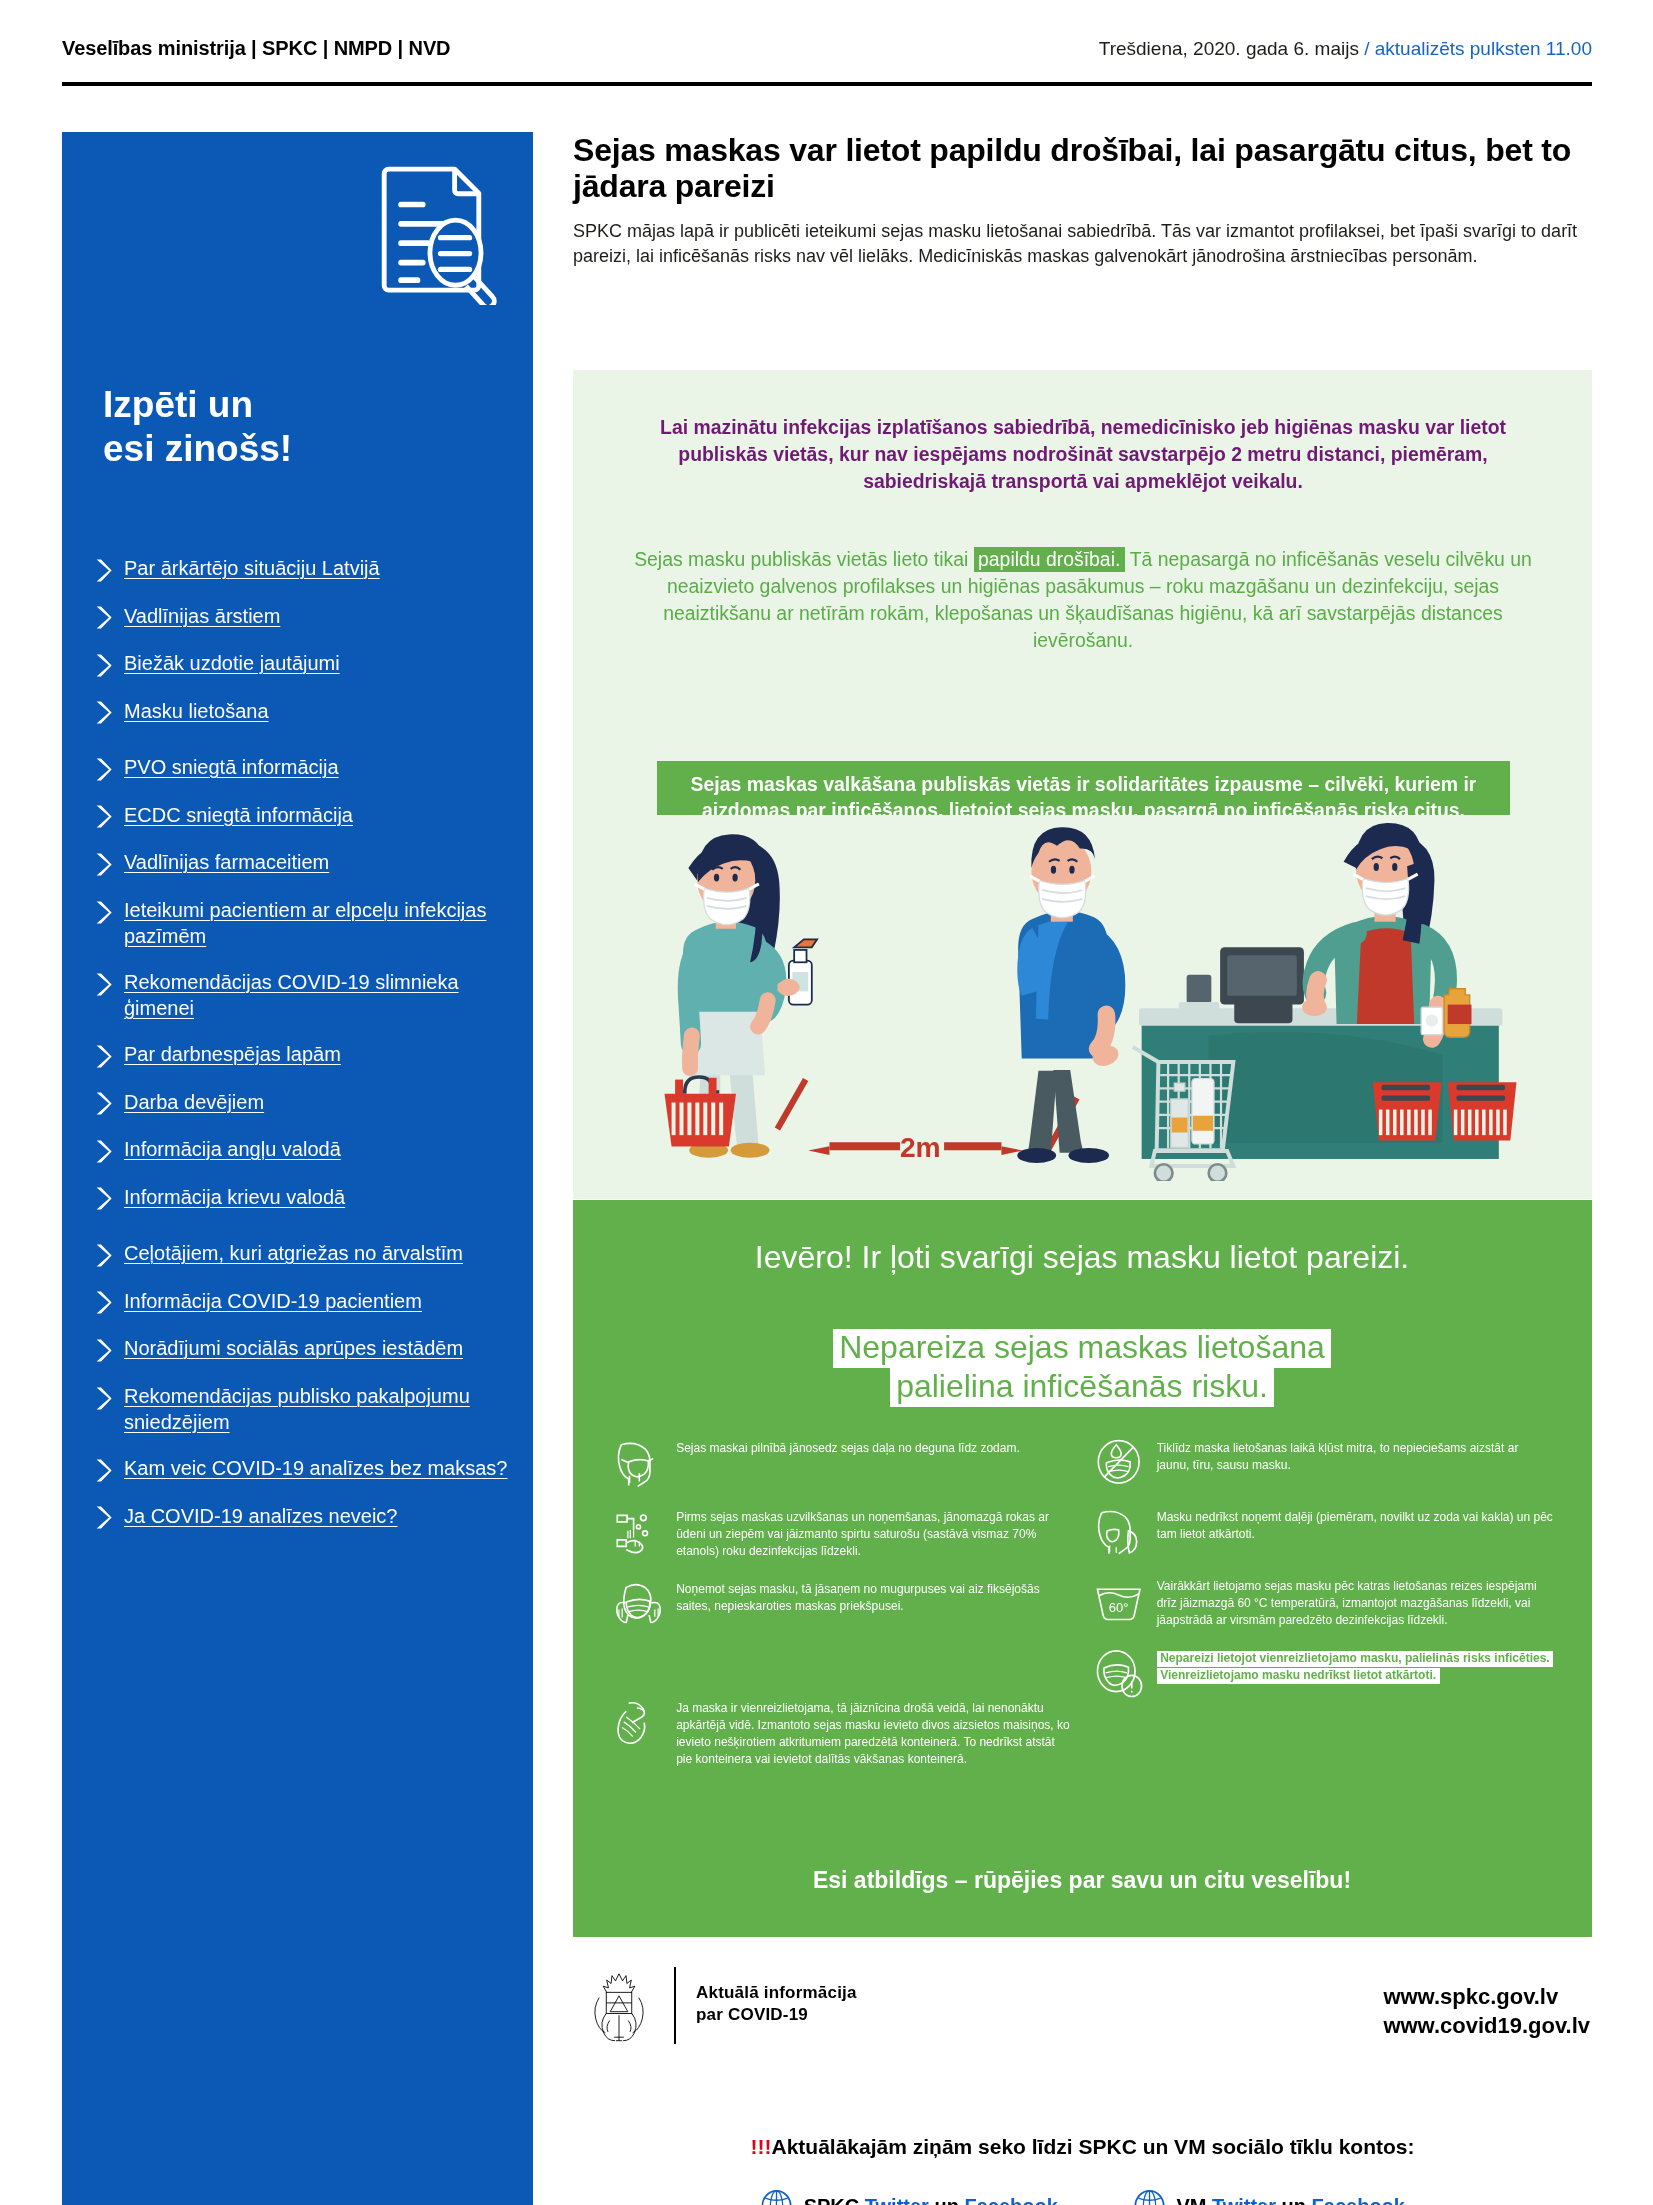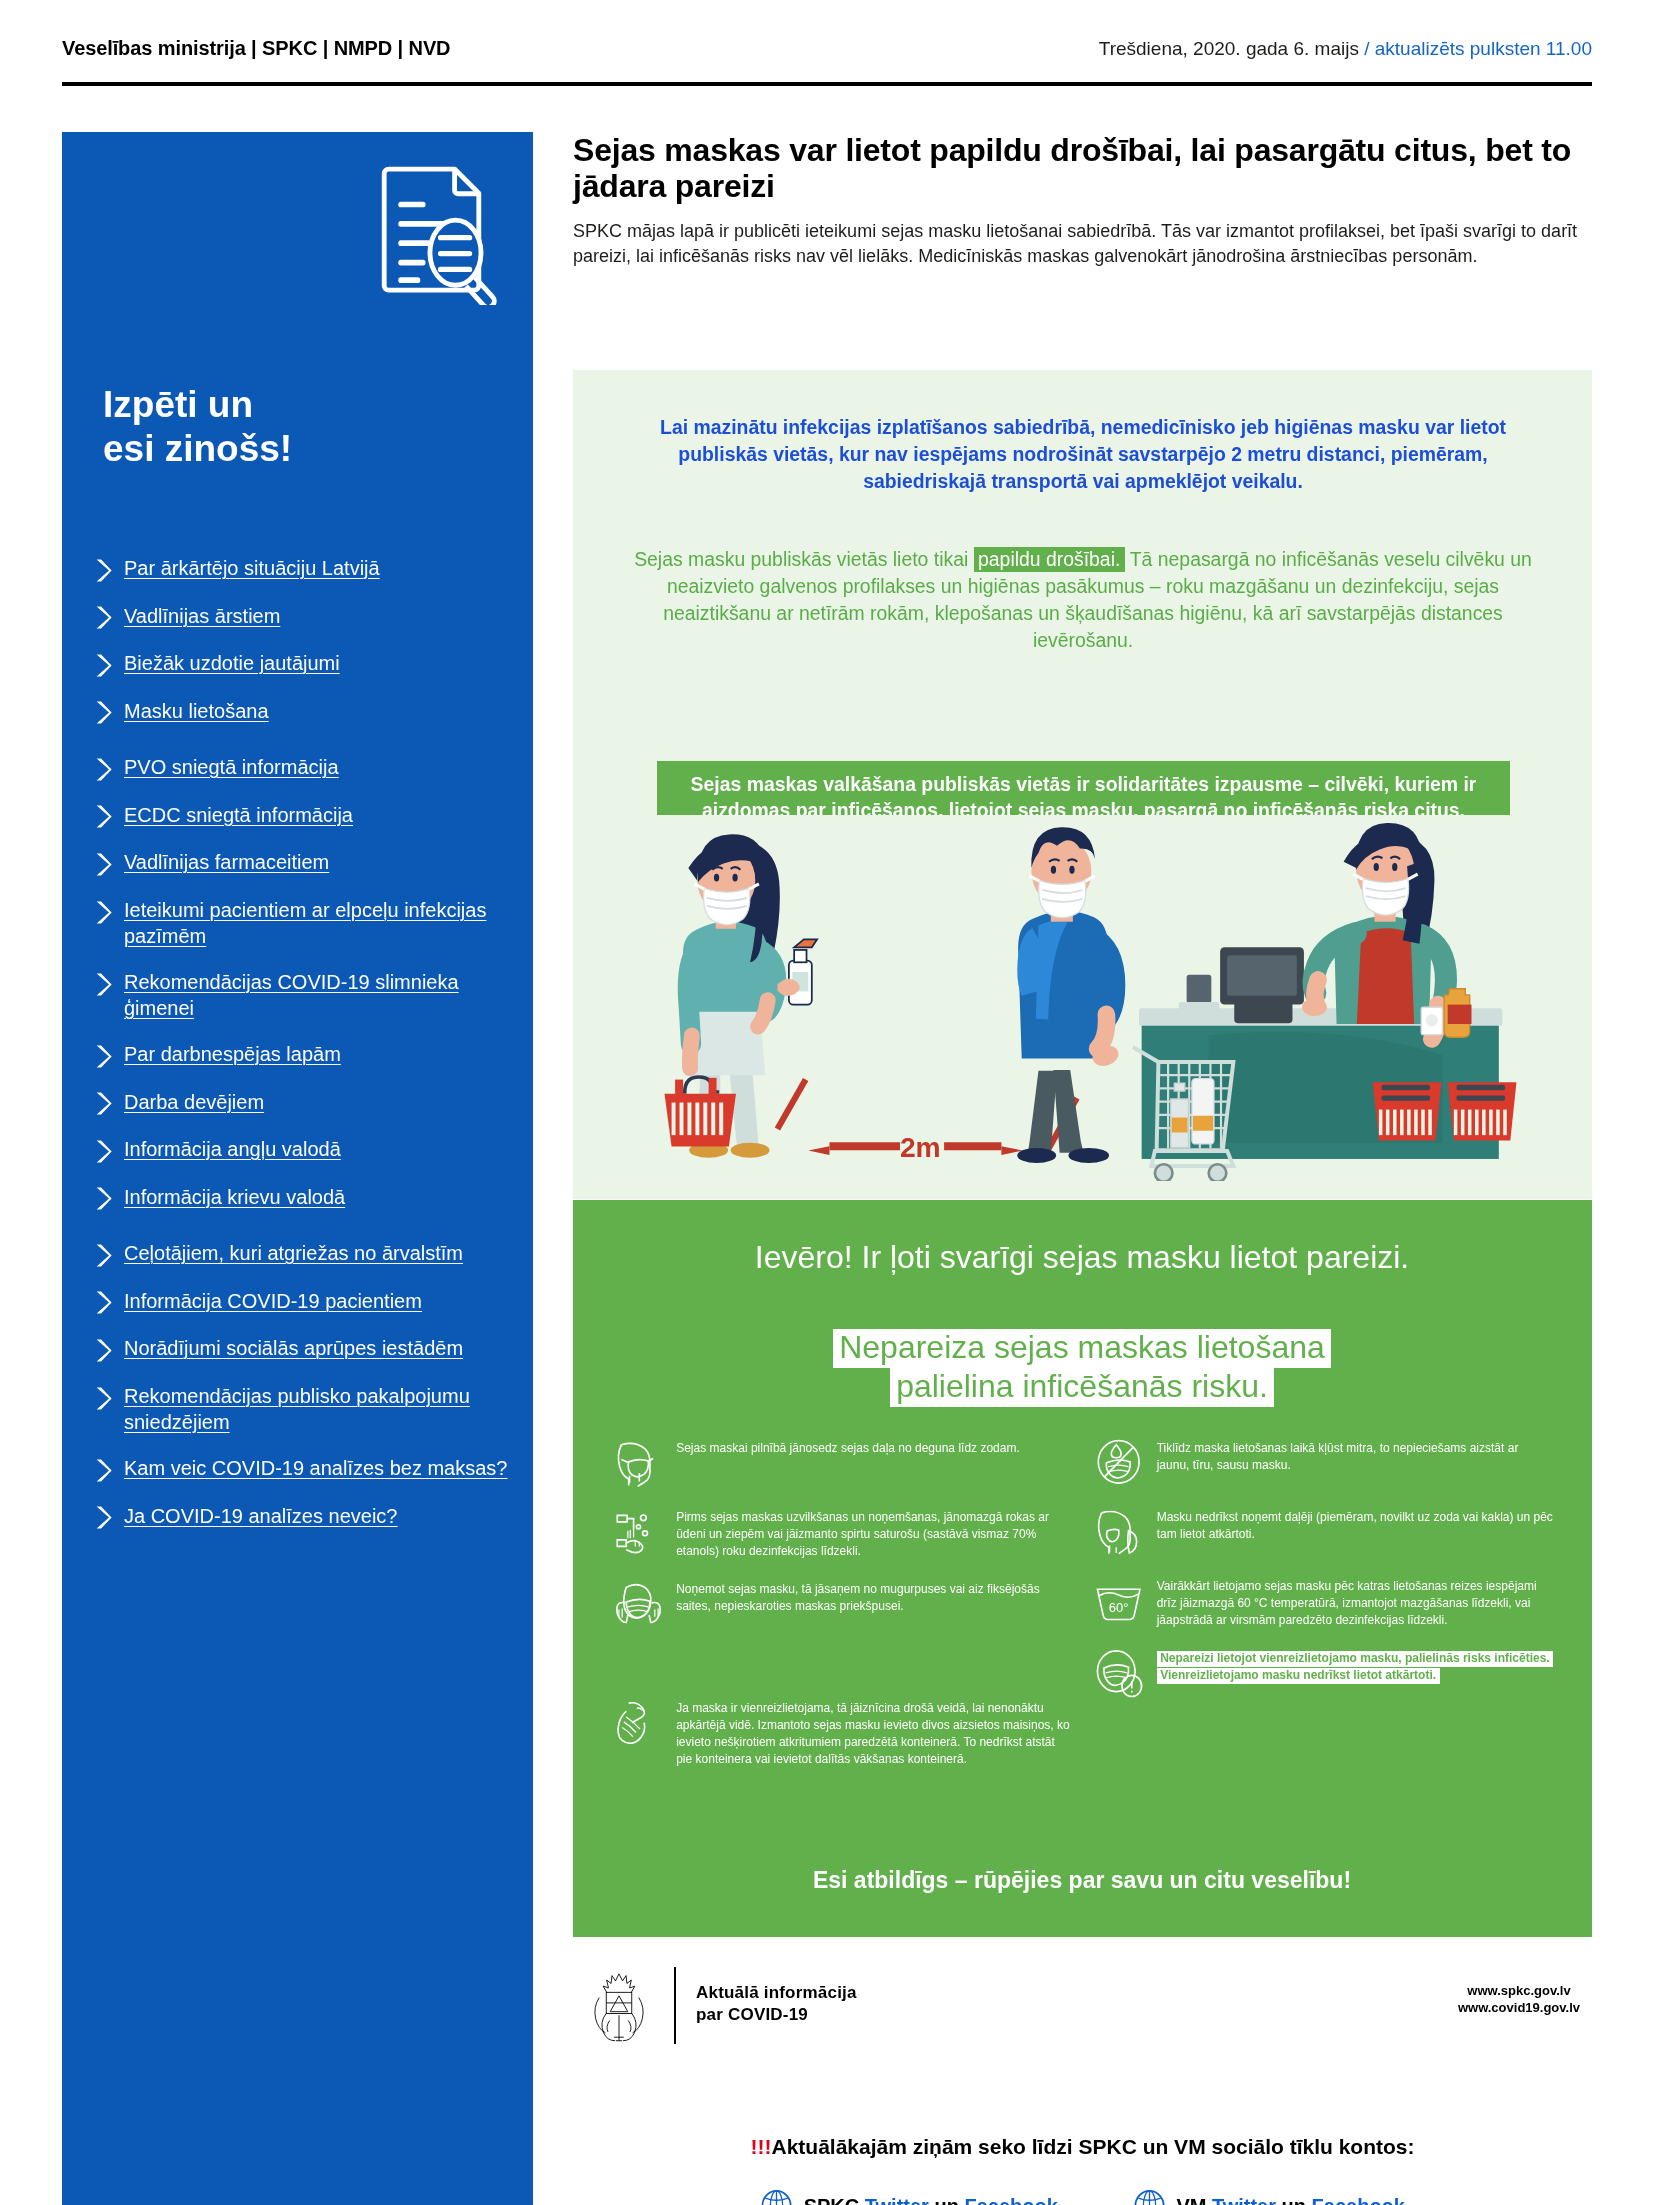--- a/index.html
+++ b/index.html
@@ -73,21 +73,21 @@
   }
 
   
   .panel-light {
     position: absolute; left: 573px; top: 370px;
     width: 1019px; height: 829px;
     background: #eaf5e7;
   }
   .pl-p1 {
     position: absolute; left: 49px; top: 44px; width: 922px;
-    text-align: center; color: #1d4ed8; font-size: 19.4px; font-weight: bold;
+    text-align: center; color: #701a75; font-size: 19.4px; font-weight: bold;
     line-height: 1.40;
   }
   .pl-p2 {
     position: absolute; left: 49px; top: 176px; width: 922px;
     text-align: center; color: #59ad47; font-size: 19.4px; font-weight: normal;
     line-height: 1.40;
   }
   .hl-green {
     background: #62b04b; color: #fff; padding: 0.9px 4.4px 2.2px 4.4px;
   }
@@ -146,22 +146,22 @@
   .crest { position: absolute; left: 13.2px; top: 3.5px; width: 66px; height: 73px; }
   .info-div {
     position: absolute; left: 101px; top: 0px; width: 1.8px; height: 77px; background: #000;
   }
   .info-text {
     position: absolute; left: 123px; top: 15px;
     font-size: 17px; font-weight: bold; color: #000; line-height: 1.32;
     letter-spacing: 0.2px;
   }
   .info-web {
-    position: absolute; right: 12px; top: 15px; text-align: center;
-    font-size: 13px; font-weight: bold; color: #000; line-height: 1.34;
+    position: absolute; right: 2px; top: 15px; text-align: left;
+    font-size: 22px; font-weight: bold; color: #000; line-height: 1.34;
   }
 
   
   .social-head {
     position: absolute; left: 573px; top: 2135px; width: 1019px;
     text-align: center; font-size: 21px; font-weight: bold; color: #000;
   }
   .social-head .bangs { color: #e2001a; }
   .social-row {
     position: absolute; left: 573px; top: 2190px; width: 1019px;

